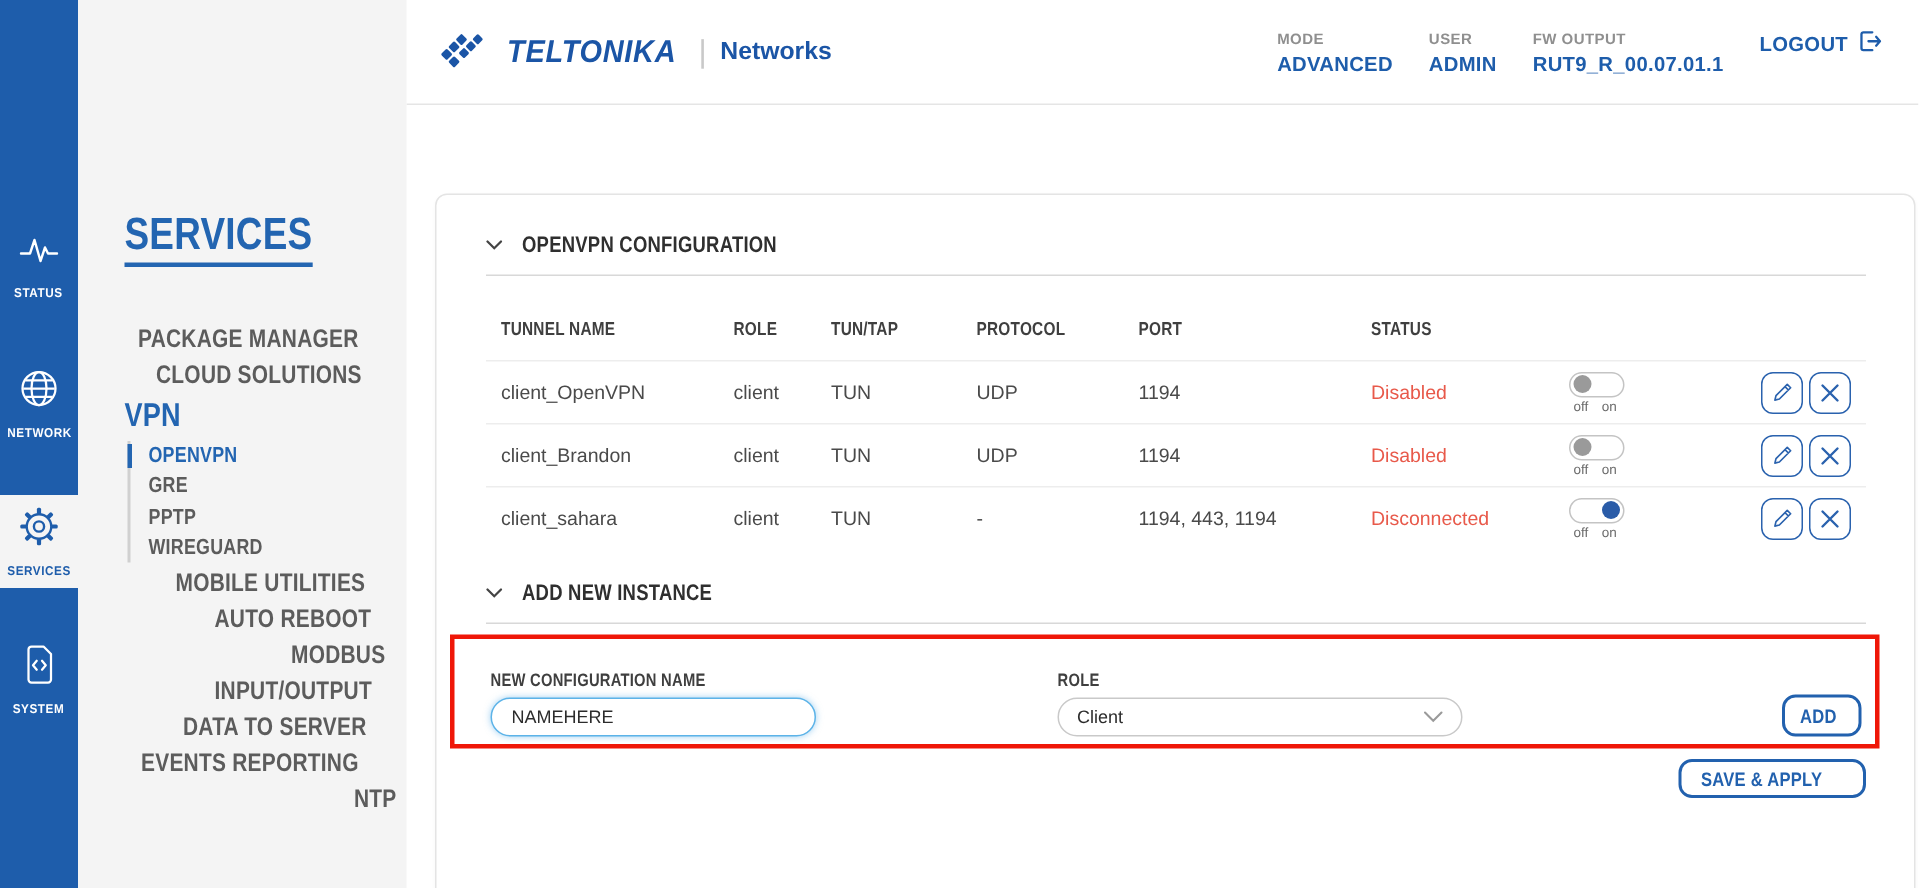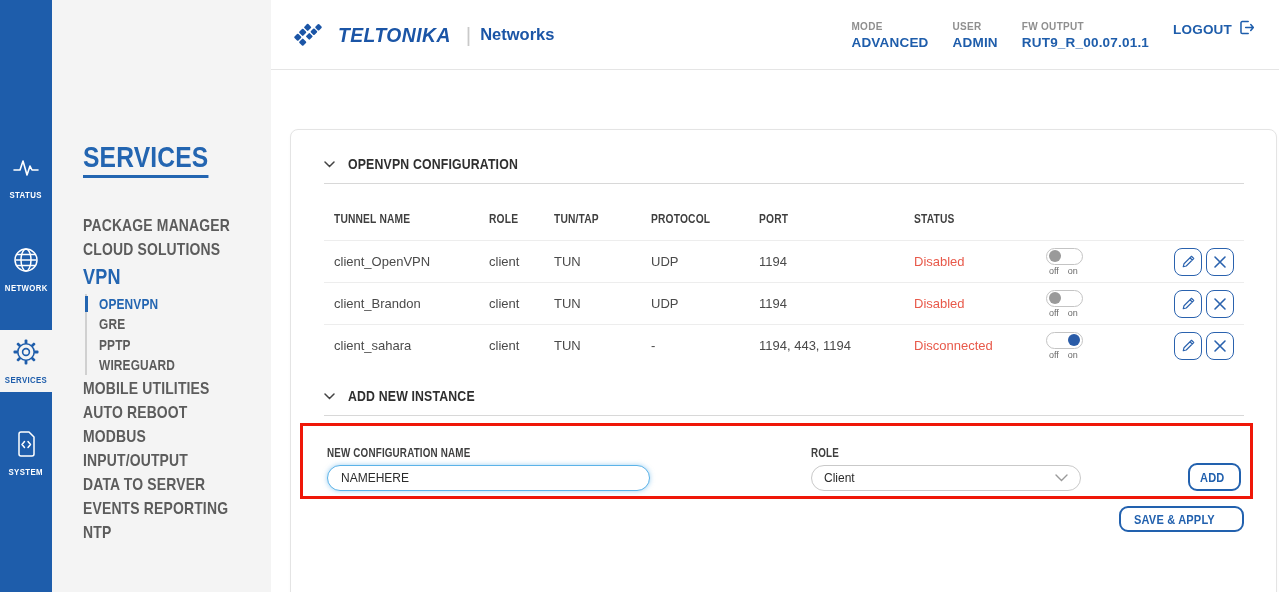--- a/index.html
+++ b/index.html
@@ -23,21 +23,21 @@
   .rail-item .rlabel{font-size:8.5px;font-weight:bold;letter-spacing:.4px;transform:scaleX(.92);}
   .rail-item svg{stroke:#fff;}
   .rail-item.active{background:#f4f4f4;color:var(--accent);}
   .rail-item.active svg{stroke:var(--accent);}
   .rail-item.active svg .fillpart{fill:var(--accent);}
   .rail-item svg .fillpart{fill:#fff;}
 
   
   .menu{position:absolute;left:52px;top:0;width:219px;height:592px;background:#f4f4f4;padding:140px 0 0 31px;z-index:2;}
   .menu-title{font-size:30px;font-weight:bold;color:#2365b1;border-bottom:3px solid #2365b1;padding-bottom:1px;margin-bottom:36px;cursor:pointer;}
-  .menu-item{font-size:17px;color:var(--menu-text);line-height:24px;font-weight:bold;cursor:pointer;}
+  .menu-item{font-size:17px;color:var(--menu-text);line-height:24px;font-weight:bold;cursor:pointer;text-align:right;}
   .menu-item-vpn{font-size:22px;color:#2365b1;line-height:30px;font-weight:bold;cursor:pointer;}
   .submenu{border-left:2px solid #d0d0d0;margin:2px 0 2px 2px;padding-left:12px;}
   .submenu-item{font-size:14.5px;color:var(--menu-text);line-height:20.3px;font-weight:bold;position:relative;cursor:pointer;}
   .submenu-item.active{color:#2365b1;}
   .submenu-item.active::before{content:"";position:absolute;left:-14px;top:2px;bottom:2px;width:3px;background:#2365b1;}
 
   
   .main{position:absolute;left:271px;top:0;right:0;height:592px;background:#fff;}
   .topbar{height:70px;border-bottom:1px solid #e5e5e5;display:flex;align-items:center;padding:0 24px 0 22px;}
   .brand{display:flex;align-items:center;gap:9px;cursor:pointer;}
@@ -69,21 +69,21 @@
   .toggle-labels{display:flex;gap:9px;font-size:9px;color:#6b6b6b;padding-left:3px;}
   .actions{display:flex;gap:4px;justify-content:flex-end;}
   .icon-btn{width:28px;height:28px;border:1.5px solid #2a62ae;border-radius:8px;background:#fff;display:flex;align-items:center;justify-content:center;cursor:pointer;padding:0;}
 
   .add-section-head{margin-top:20px;}
 
   .highlight-box{position:relative;border:3px solid var(--annotation-red);margin:7px -9px 0 -24px;padding:13px 9px 5px 24px;}
   .form-row{display:flex;align-items:flex-end;}
   .fgroup{display:flex;flex-direction:column;gap:5px;}
   .flabel{font-size:12px;font-weight:bold;color:#3f3f3f;}
-  .text-input{width:323px;height:26px;border:1px solid var(--input-focus);border-radius:13px;box-shadow:0 0 5px rgba(80,170,230,.55);padding:0 13px;font-size:12px;color:#2c2c2c;font-family:"Liberation Sans",sans-serif;outline:none;}
+  .text-input{width:217px;height:26px;border:1px solid var(--input-focus);border-radius:13px;box-shadow:0 0 5px rgba(80,170,230,.55);padding:0 13px;font-size:12px;color:#2c2c2c;font-family:"Liberation Sans",sans-serif;outline:none;}
   .fgroup.role{margin-left:161px;}
   .select{width:270px;height:26px;border:1px solid #c9c9c9;border-radius:13px;display:flex;align-items:center;padding:0 12px;font-size:12px;color:#2c2c2c;cursor:pointer;background:#fff;}
   .select .sel-text{flex:1;}
   .btn{border:2px solid #2261ae;border-radius:9px;background:#fff;color:#2261ae;font-weight:bold;font-family:"Liberation Sans",sans-serif;cursor:pointer;display:inline-flex;align-items:center;justify-content:center;}
   .add-btn{margin-left:auto;height:28px;min-width:53px;font-size:13px;padding:0 10px;margin-top:24px;}
   .save-row{display:flex;justify-content:flex-end;margin-top:7px;padding-right:0;}
   .save-btn{height:26px;font-size:13px;padding:0 13px;letter-spacing:.3px;}
 </style>
 </head>
 <body>

